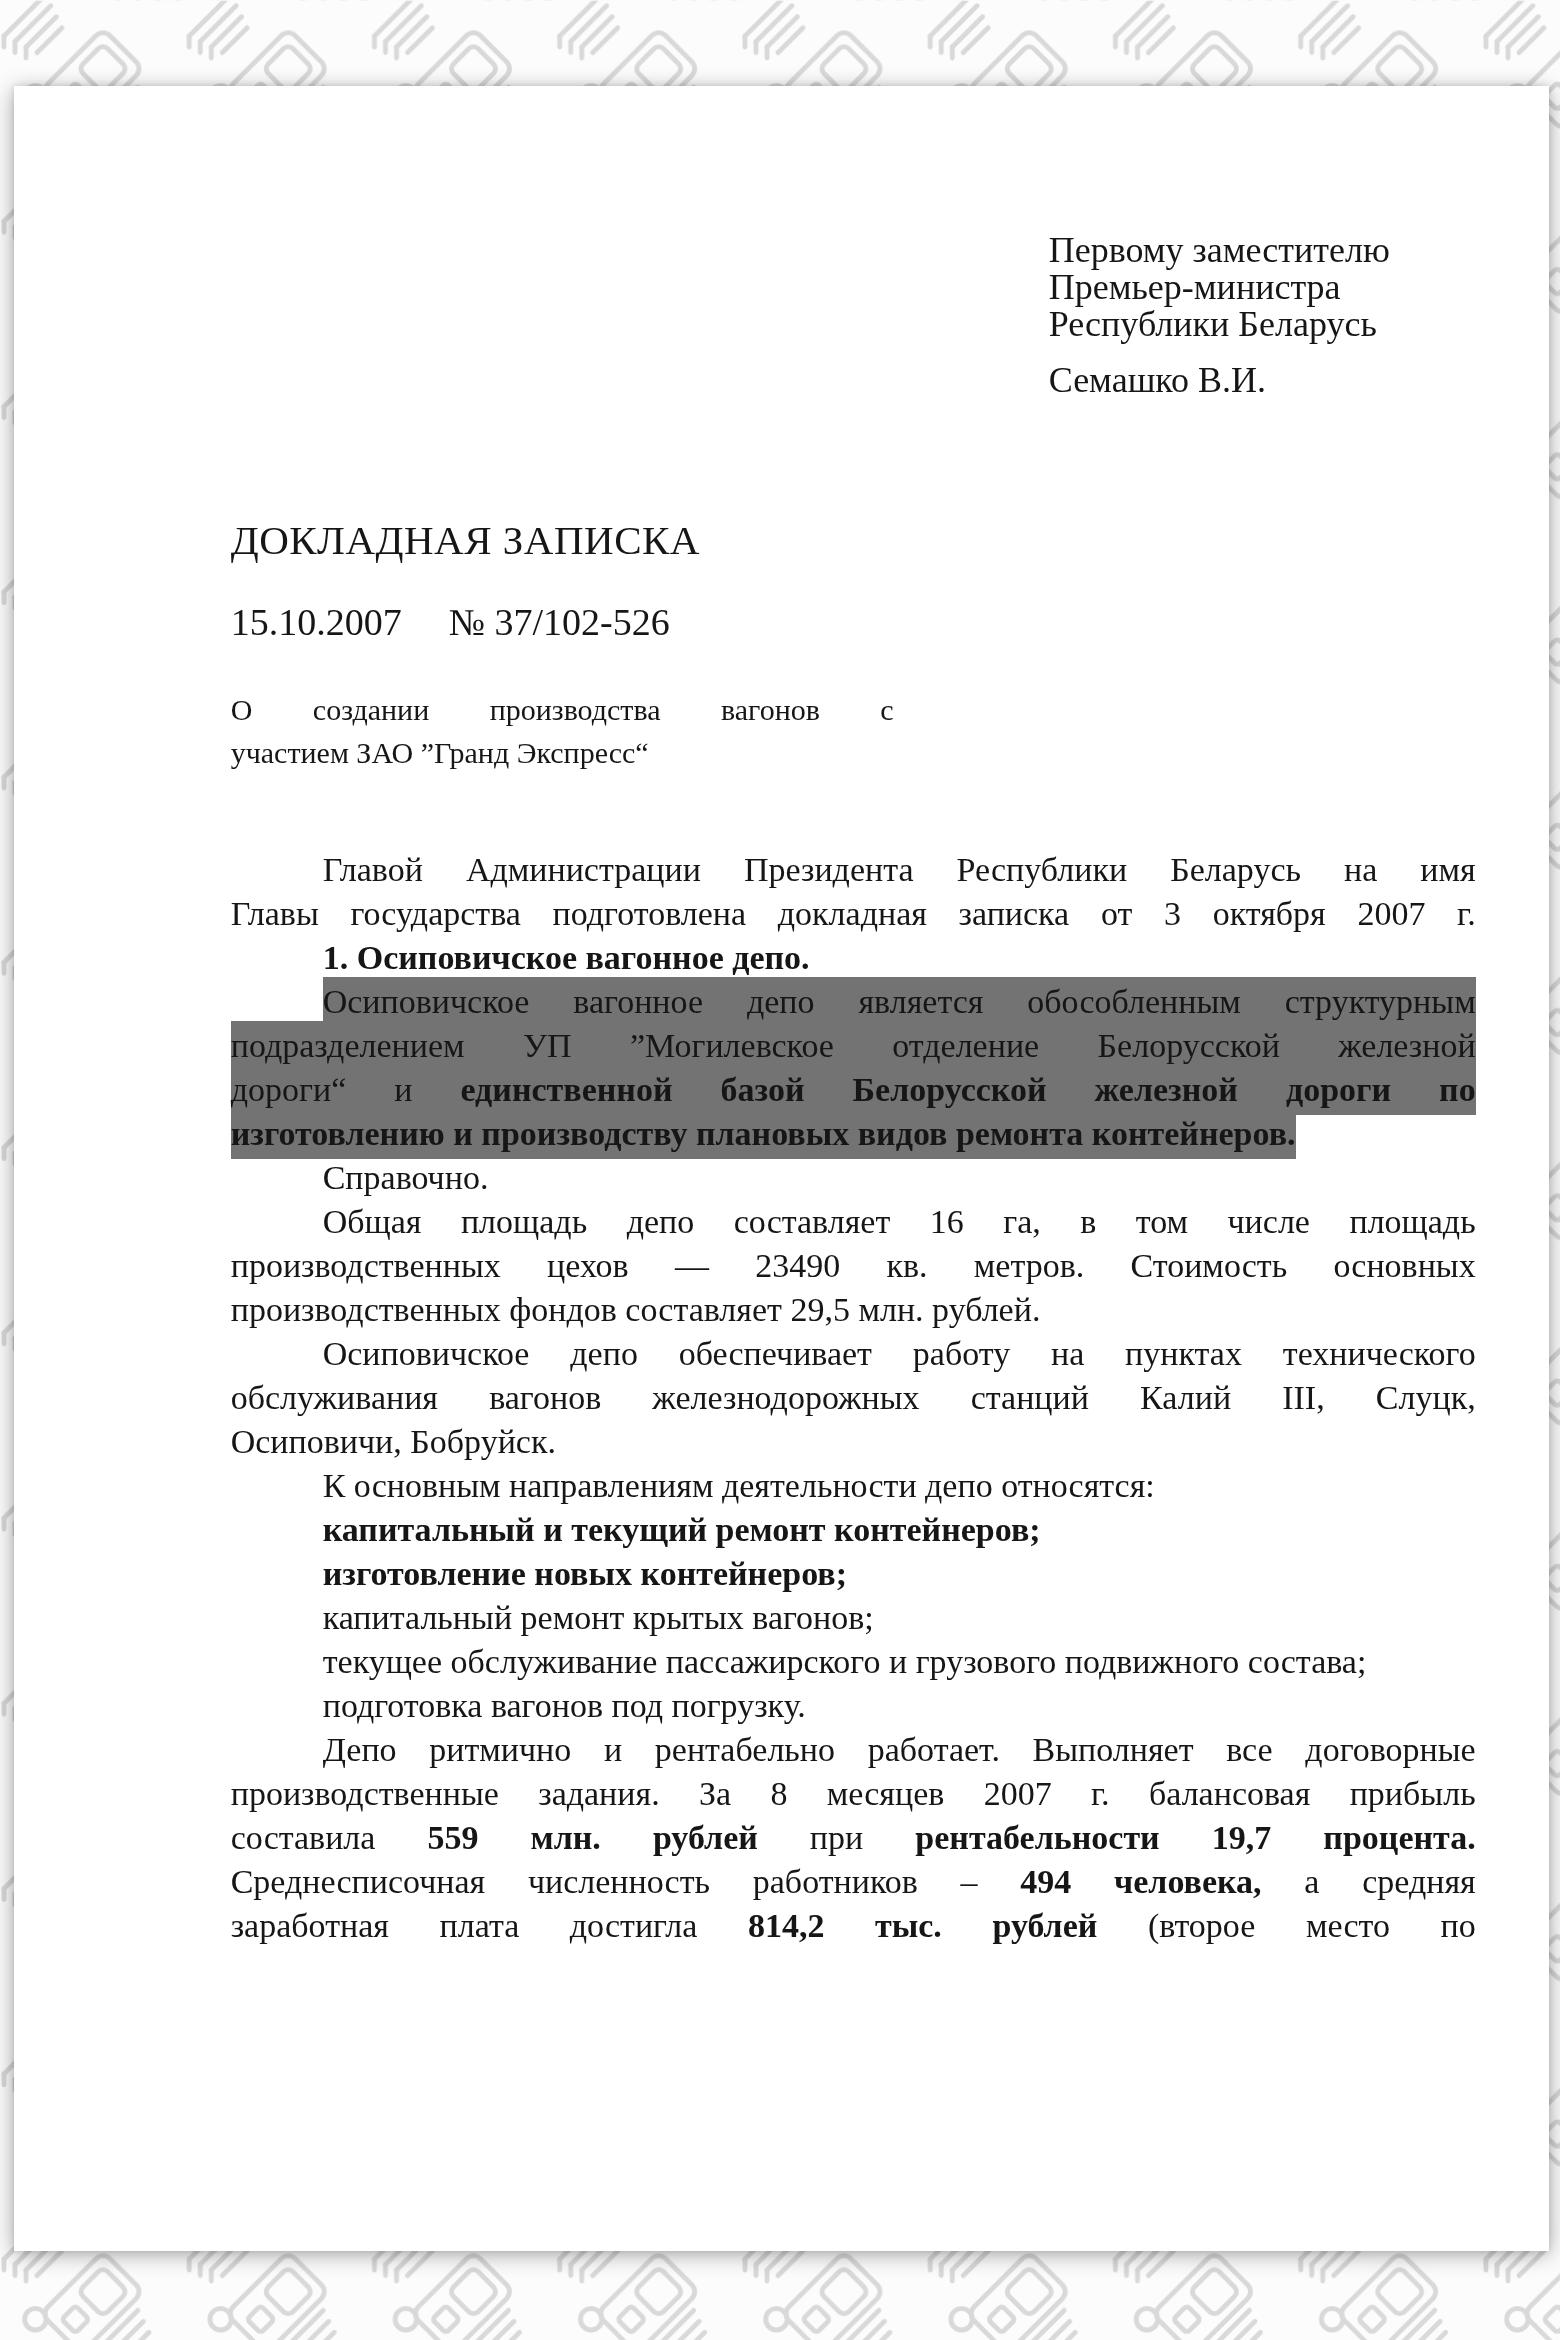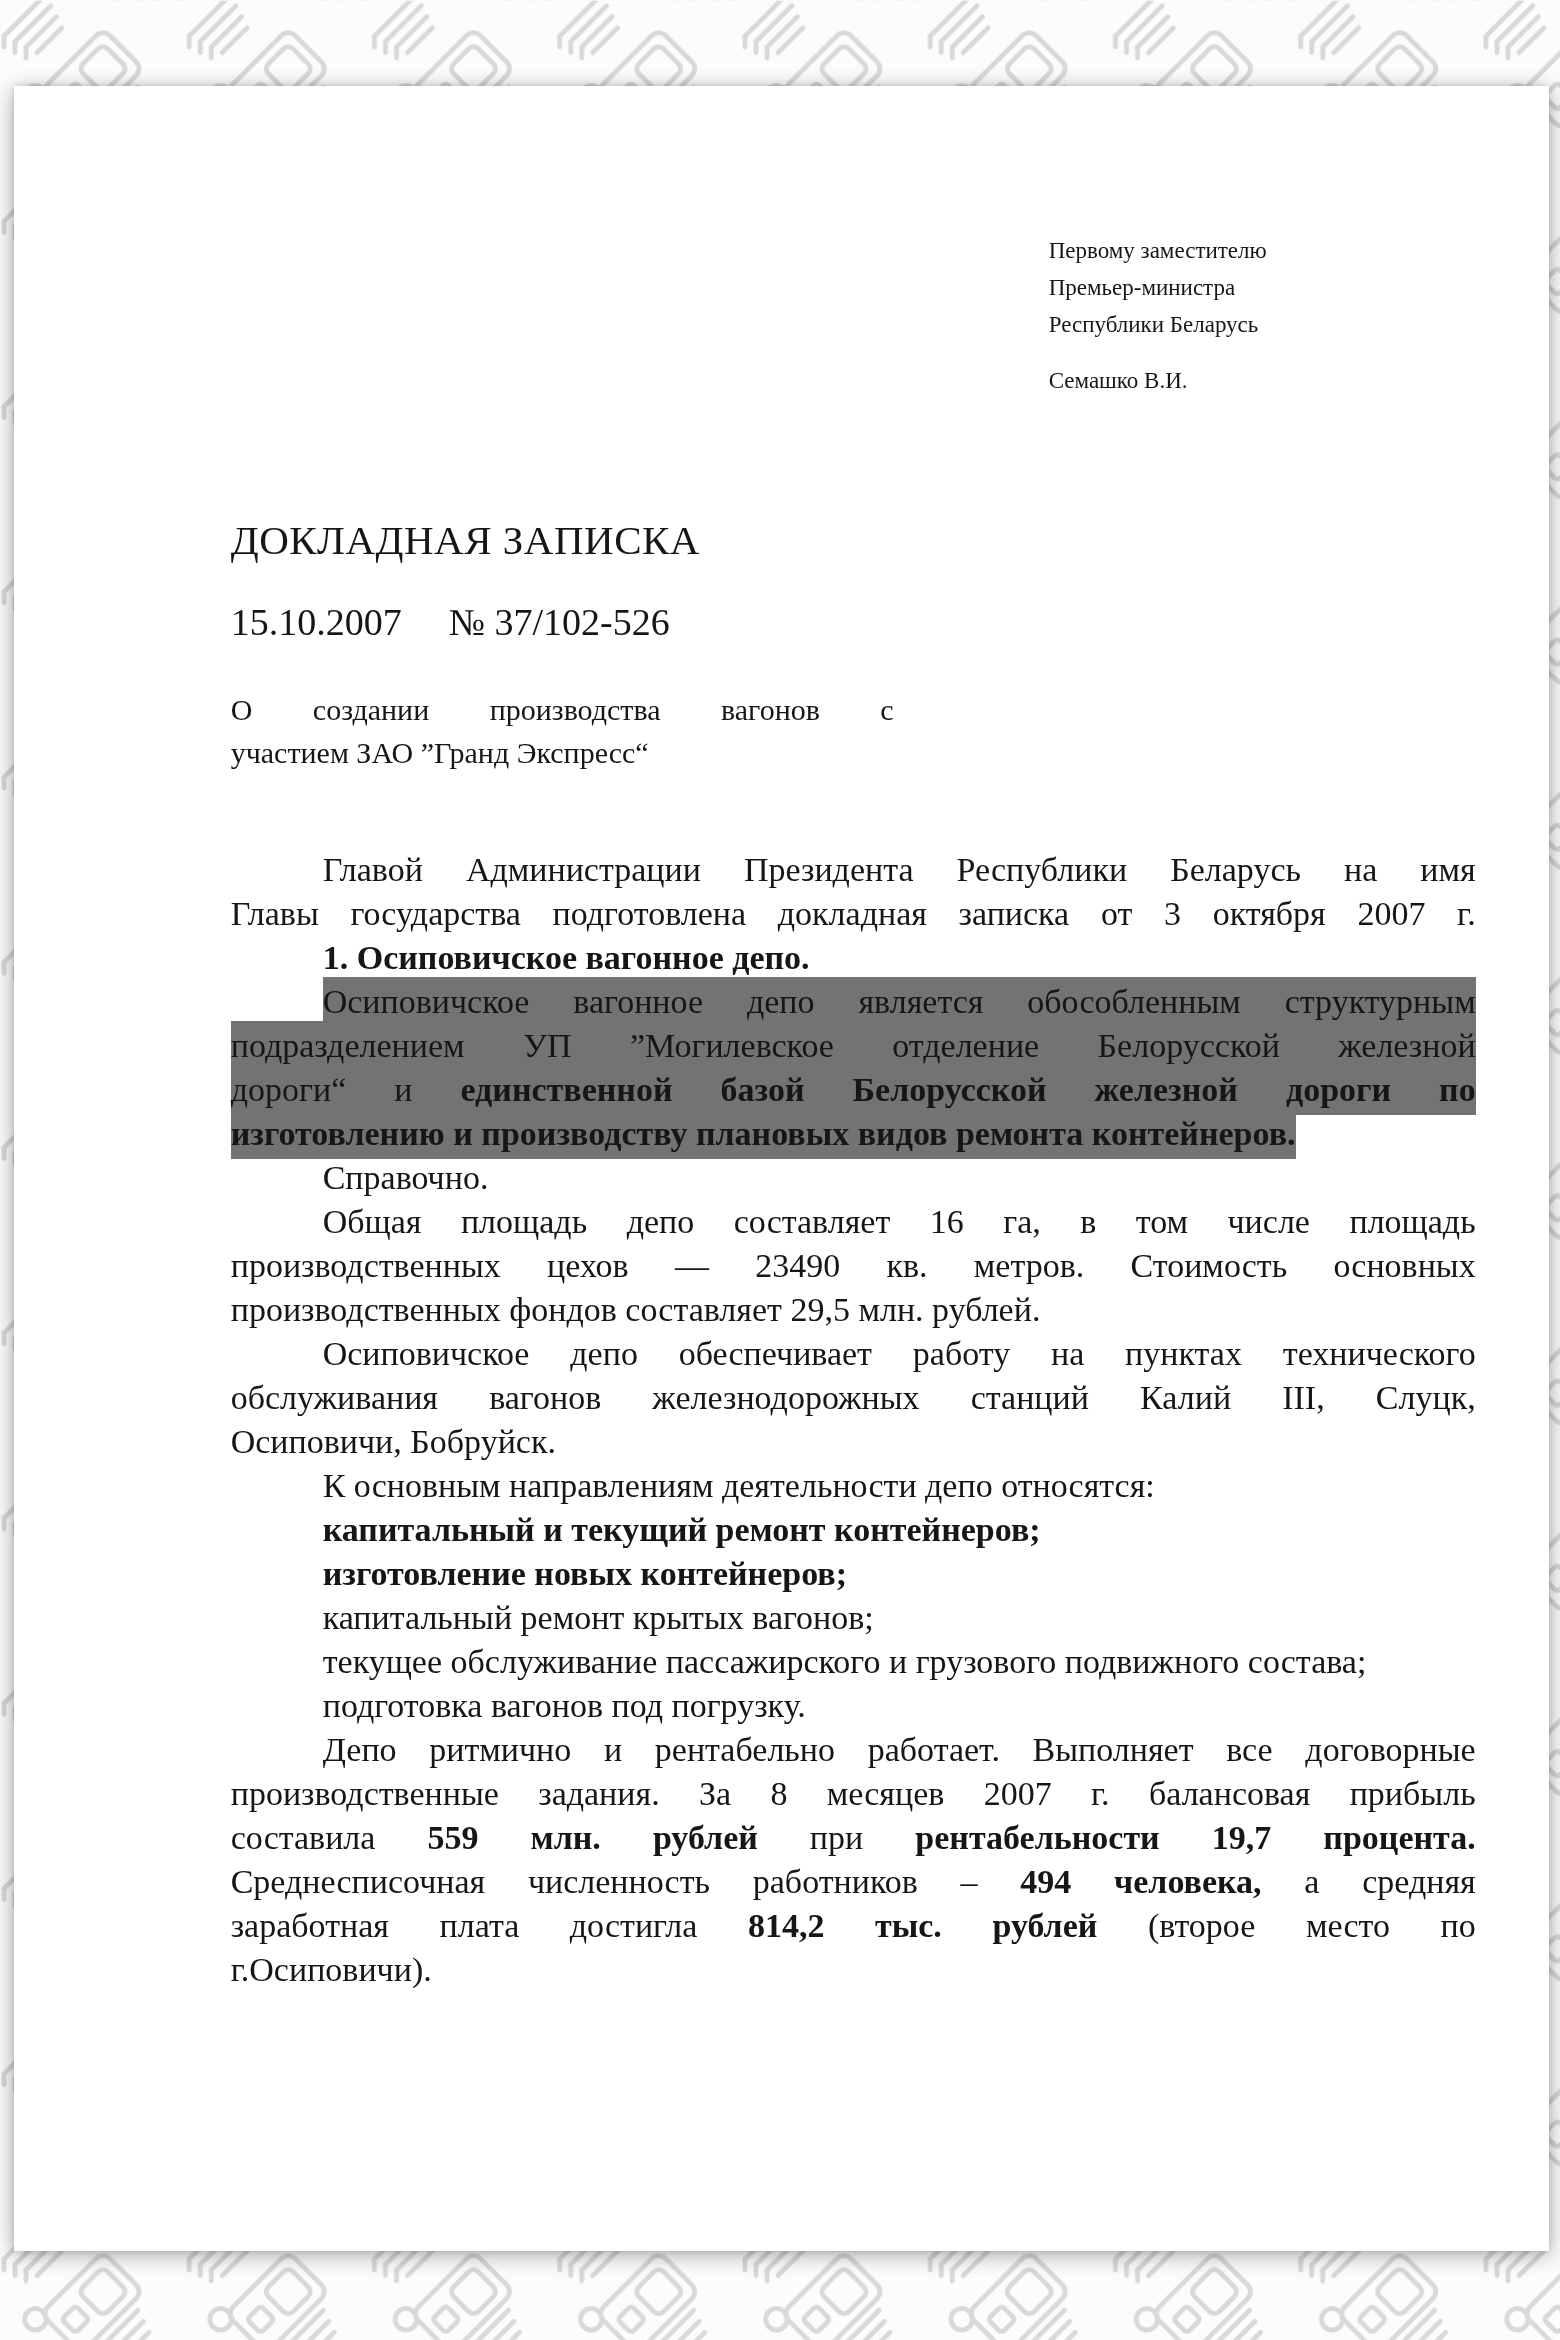--- a/index.html
+++ b/index.html
@@ -22,21 +22,21 @@
   }
   .content {
     position: relative;
     padding: 0 73px 0 217px;
     color: #161616;
   }
   
   .addressee {
     margin-left: 818px;
     padding-top: 146px;
-    font-size: 23px;
+    font-size: 36px;
     line-height: 37px;
     white-space: nowrap;
   }
   .addressee-name { margin-top: 19px; }
   
   .doc-title {
     margin: 117px 0 0 0;
     font-size: 41px;
     font-weight: normal;
     line-height: 49px;
@@ -169,19 +169,18 @@
           <div class="line ind"><span class="">капитальный ремонт крытых вагонов;</span></div>
           <div class="line ind"><span class="">текущее обслуживание пассажирского и грузового подвижного состава;</span></div>
           <div class="line ind"><span class="">подготовка вагонов под погрузку.</span></div>
         </div>
         <div>
           <div class="line j ind"><span class="">Депо ритмично и рентабельно работает. Выполняет все договорные</span></div>
           <div class="line j"><span class="">производственные задания. За 8 месяцев 2007 г. балансовая прибыль</span></div>
           <div class="line j"><span class="">составила </span><span class="b ">559 млн. рублей</span><span class=""> при </span><span class="b ">рентабельности 19,7 процента.</span></div>
           <div class="line j"><span class="">Среднесписочная численность работников – </span><span class="b ">494 человека,</span><span class=""> а средняя</span></div>
           <div class="line j"><span class="">заработная плата достигла </span><span class="b ">814,2 тыс. рублей</span><span class=""> (второе место по</span></div>
-          <div class="line"><span class="">г.Осиповичи).</span></div>
         </div>
       </div>
 
   </div>
 </div>
 
 
 </body></html>

